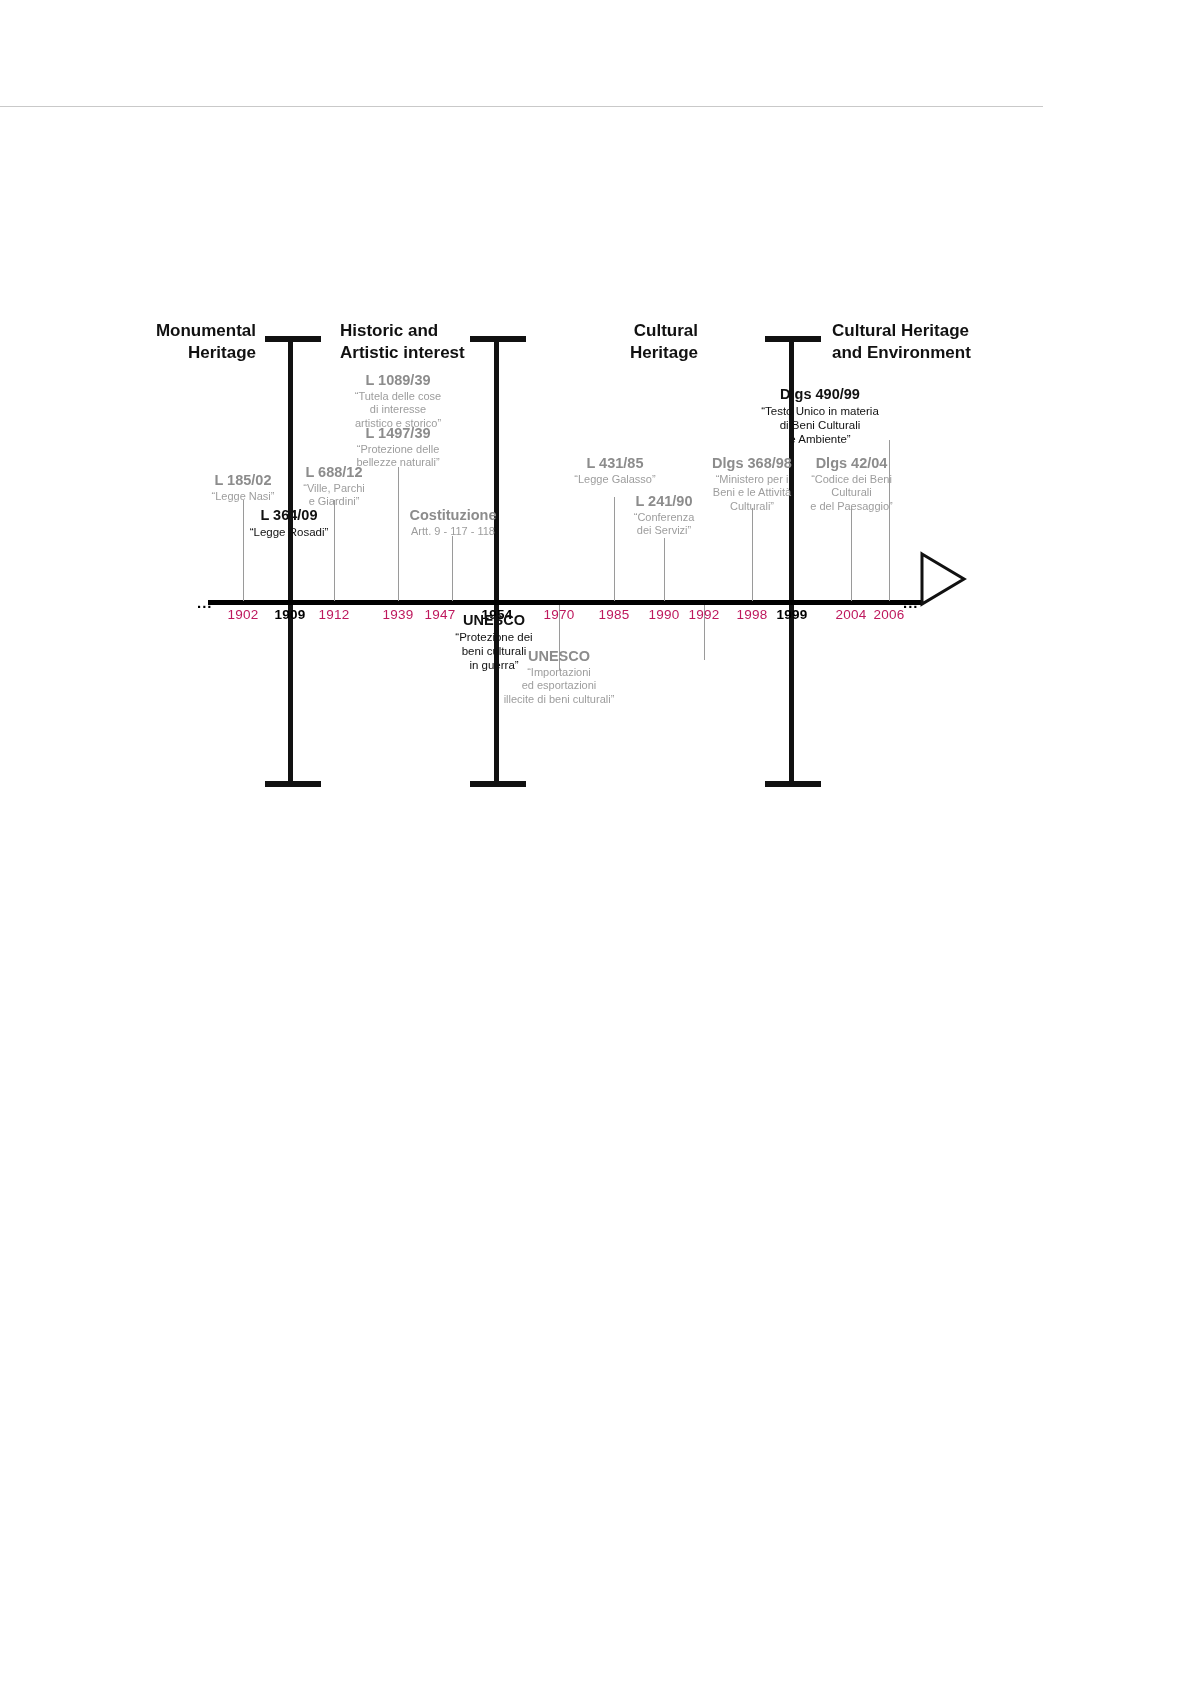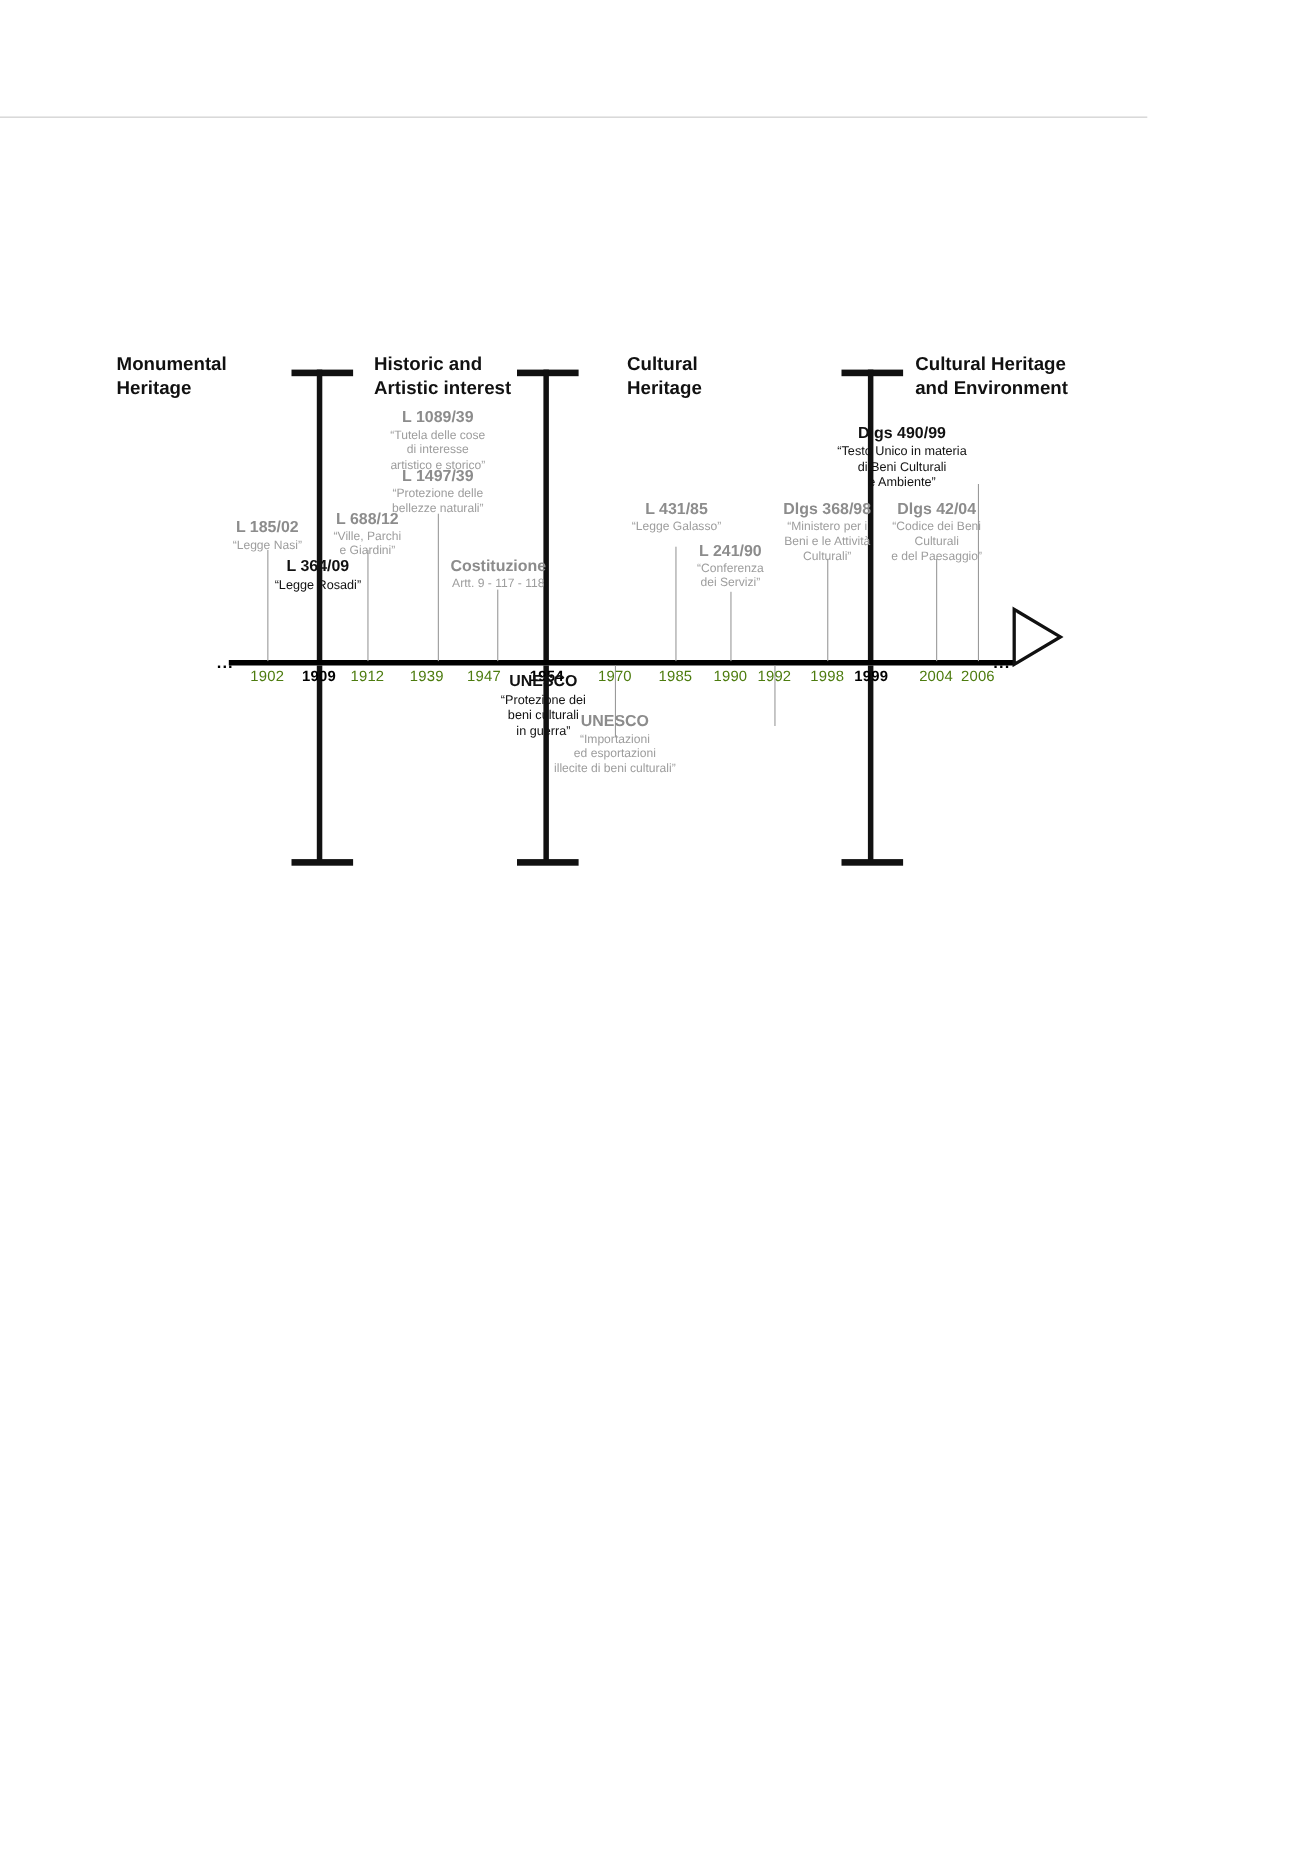--- a/index.html
+++ b/index.html
@@ -68,21 +68,21 @@
   .tick {
     position: absolute;
     background: #9a9a9a;
     width: 1px;
   }
   .year {
     position: absolute;
     top: 607px;
     transform: translateX(-50%);
     font-size: 13.5px;
-    color: #4d7c0f;
+    color: #be185d;
     white-space: nowrap;
     letter-spacing: 0.2px;
   }
   .year.bold {
     color: #000000;
     font-weight: 700;
   }
 
   
   .bracket-stem {
@@ -96,21 +96,21 @@
     background: #111;
   }
   .era-title {
     position: absolute;
     font-size: 17px;
     font-weight: 700;
     color: #111;
     line-height: 1.28;
     white-space: nowrap;
   }
-  .era-title.right-al { }
+  .era-title.right-al { text-align: right; }
   .era-title.left-al  { text-align: left; }
 
   
   .event {
     position: absolute;
     text-align: center;
     line-height: 1.22;
     white-space: nowrap;
   }
   .event .ttl {
@@ -187,21 +187,21 @@
   <div class="tick" style="left:614px; top:497px; height:104px;"></div>
   <div class="tick" style="left:664px; top:538px; height:63px;"></div>
   <div class="tick" style="left:704px; top:605px; height:55px;"></div>
   <div class="tick" style="left:752px; top:508px; height:93px;"></div>
   <div class="tick" style="left:851px; top:508px; height:93px;"></div>
   <div class="tick" style="left:889px; top:440px; height:161px;"></div>
 
   <div class="year" style="left:243px;">1902</div>
   <div class="year bold" style="left:290px;">1909</div>
   <div class="year" style="left:334px;">1912</div>
-  <div class="year" style="left:388px;">1939</div>
+  <div class="year" style="left:398px;">1939</div>
   <div class="year" style="left:440px;">1947</div>
   <div class="year bold" style="left:497px;">1954</div>
   <div class="year" style="left:559px;">1970</div>
   <div class="year" style="left:614px;">1985</div>
   <div class="year" style="left:664px;">1990</div>
   <div class="year" style="left:704px;">1992</div>
   <div class="year" style="left:752px;">1998</div>
   <div class="year bold" style="left:792px;">1999</div>
   <div class="year" style="left:851px;">2004</div>
   <div class="year" style="left:889px;">2006</div>

